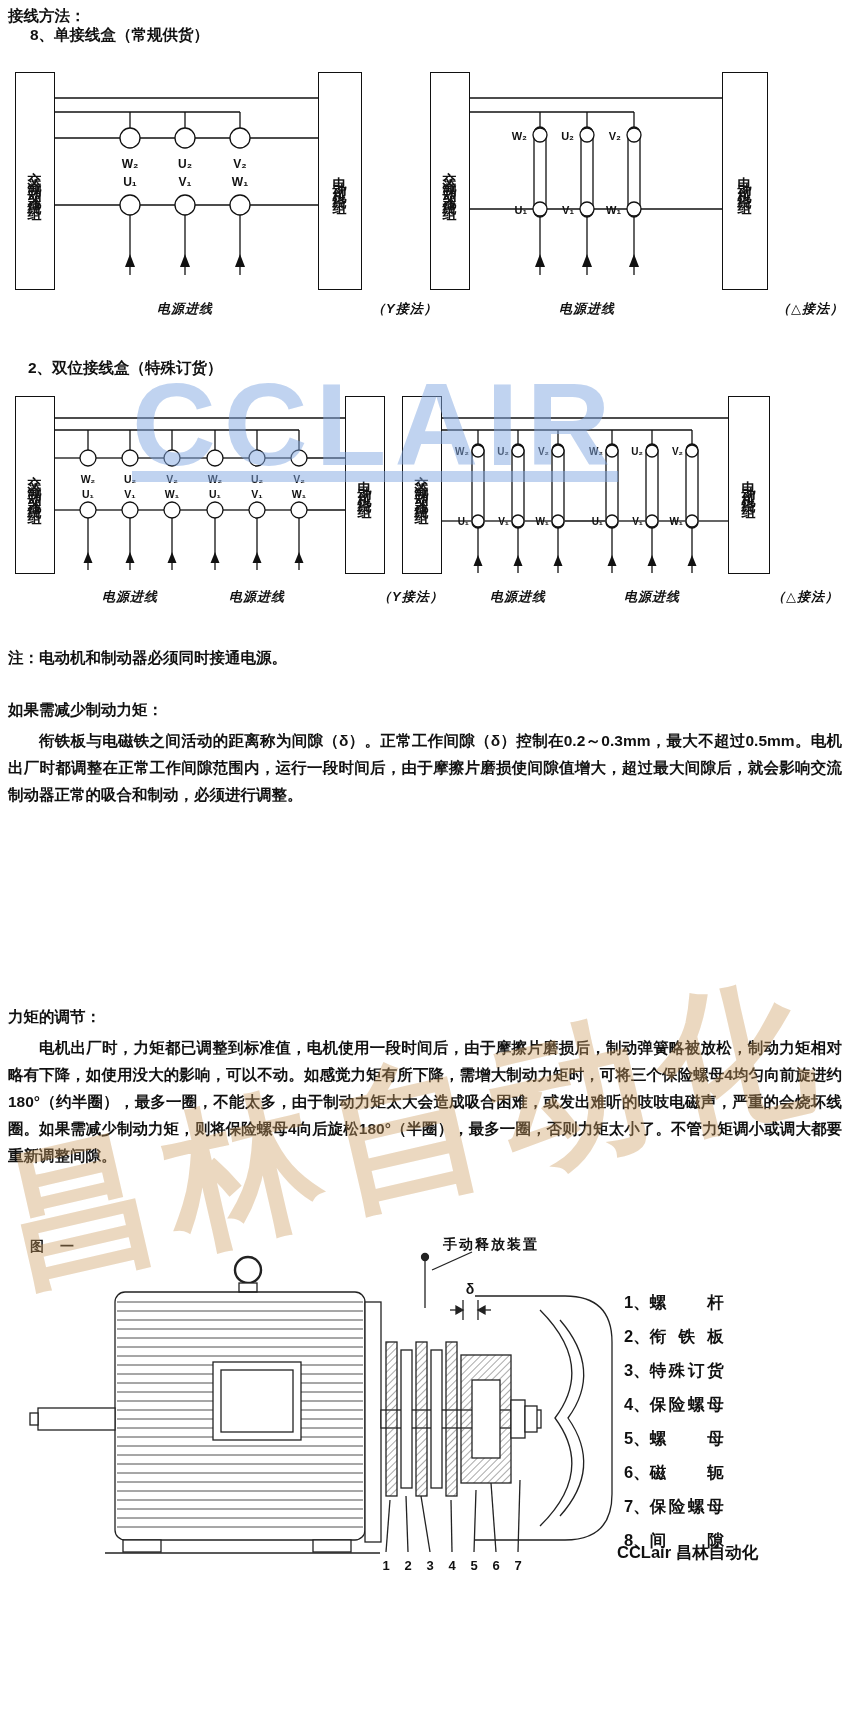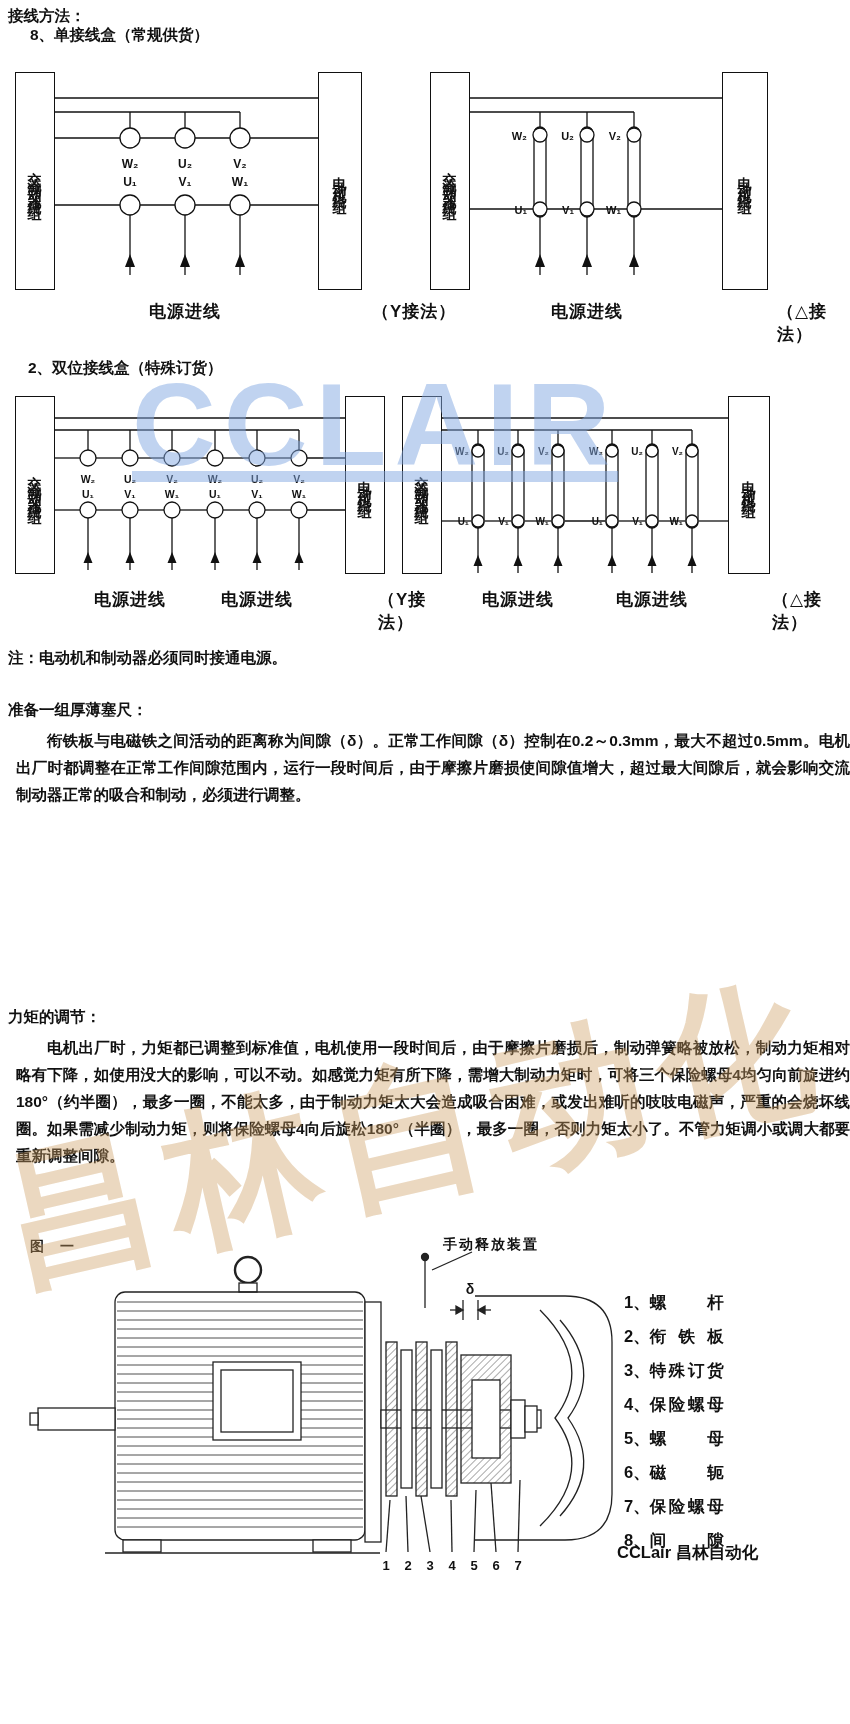--- a/index.html
+++ b/index.html
@@ -5,31 +5,31 @@
   * { margin:0; padding:0; box-sizing:border-box; }
   body { background:#fff; }
   .page {
     position:relative; width:850px; height:1724px; background:#fff;
     font-family:"Liberation Sans","DejaVu Sans",sans-serif; color:#111; overflow:hidden;border-radius:18px;
   }
   .abs { position:absolute; }
   .h15 { font-size:15.5px; font-weight:bold; }
   .h17 { font-size:14px; font-weight:bold; }
   .para {
-    position:absolute; left:16px; width:834px;
+    position:absolute; left:8px; width:834px;
     font-size:15.5px; font-weight:bold; line-height:27px;
     text-indent:2em; text-align:justify;
   }
   .vbox {
     position:absolute; border:1.6px solid #111; background:#fff;
     display:flex; align-items:center; justify-content:center;
     writing-mode:vertical-lr; text-orientation:upright;
     font-size:14px; font-weight:bold; letter-spacing:6px;
   }
-  .diag-label { position:absolute; font-size:17px; font-weight:bold; letter-spacing:1px; }
+  .diag-label { position:absolute; font-size:13px; font-weight:bold; letter-spacing:1px;font-style:italic; }
   .wiresvg { position:absolute; left:0; top:0; }
   .wiresvg line { stroke:#111; stroke-width:1.3; }
   .wiresvg circle { fill:#fff; stroke:#111; stroke-width:1.3; }
   .wiresvg rect { fill:#fff; stroke:#111; stroke-width:1.3; }
   .wiresvg polygon { fill:#111; }
   .wiresvg text { font-weight:bold; fill:#111; font-family:"Liberation Sans","DejaVu Sans",sans-serif; }
   .figsvg text { font-weight:bold; fill:#111; font-family:"Liberation Sans","DejaVu Sans",sans-serif; }
   .wm-blue {
     position:absolute; left:132px; top:358px; font-size:116px; font-weight:bold;
     letter-spacing:8px; color:rgba(130,168,226,0.50); pointer-events:none; z-index:50;
@@ -281,21 +281,21 @@
     <div class="vbox" style="left:328px;top:8px;width:42px;height:178px">
       <span>电动机绕组</span>
     </div>
     <div class="diag-label" style="left:68px;top:200px;width:100px;text-align:center">电源进线</div>
     <div class="diag-label" style="left:202px;top:200px;width:100px;text-align:center">电源进线</div>
     <div class="diag-label" style="left:372px;top:200px">（△接法）</div>
   </div>
 
   <div class="abs h15" style="left:8px;top:648px">注：电动机和制动器必须同时接通电源。</div>
 
-  <div class="abs h15" style="left:8px;top:700px">准备一组厚薄塞尺：</div>
+  <div class="abs h15" style="left:8px;top:700px">如果需减少制动力矩：</div>
   <p class="para" style="top:727px">衔铁板与电磁铁之间活动的距离称为间隙（δ）。正常工作间隙（δ）控制在0.2～0.3mm，最大不超过0.5mm。电机出厂时都调整在正常工作间隙范围内，运行一段时间后，由于摩擦片磨损使间隙值增大，超过最大间隙后，就会影响交流制动器正常的吸合和制动，必须进行调整。</p>
 
   <div class="abs h15" style="left:8px;top:1007px">力矩的调节：</div>
   <p class="para" style="top:1034px">电机出厂时，力矩都已调整到标准值，电机使用一段时间后，由于摩擦片磨损后，制动弹簧略被放松，制动力矩相对略有下降，如使用没大的影响，可以不动。如感觉力矩有所下降，需增大制动力矩时，可将三个保险螺母4均匀向前旋进约180°（约半圈），最多一圈，不能太多，由于制动力矩太大会造成吸合困难，或发出难听的吱吱电磁声，严重的会烧坏线圈。如果需减少制动力矩，则将保险螺母4向后旋松180°（半圈），最多一圈，否则力矩太小了。不管力矩调小或调大都要重新调整间隙。</p>
 
   <div class="abs h17" style="left:30px;top:1238px;letter-spacing:6px">图 一</div>
   <div class="abs h17" style="left:443px;top:1236px;letter-spacing:2px">手动释放装置</div>
 
   <svg class="abs figsvg" style="left:20px;top:1250px" width="615" height="330">
     <defs>

